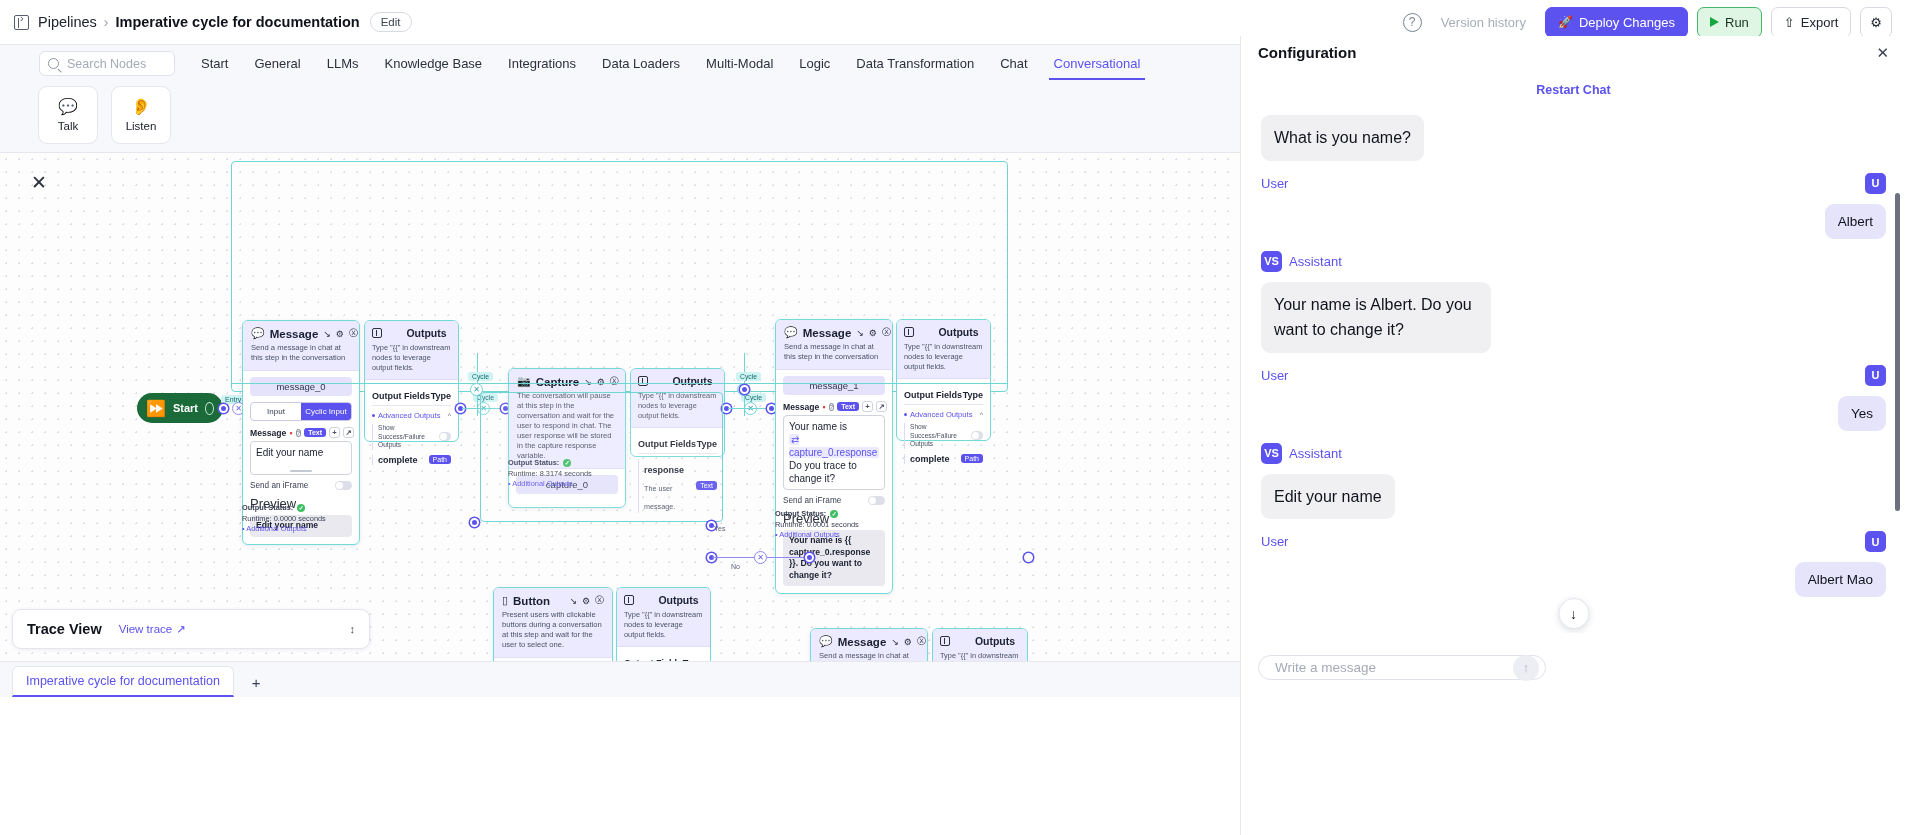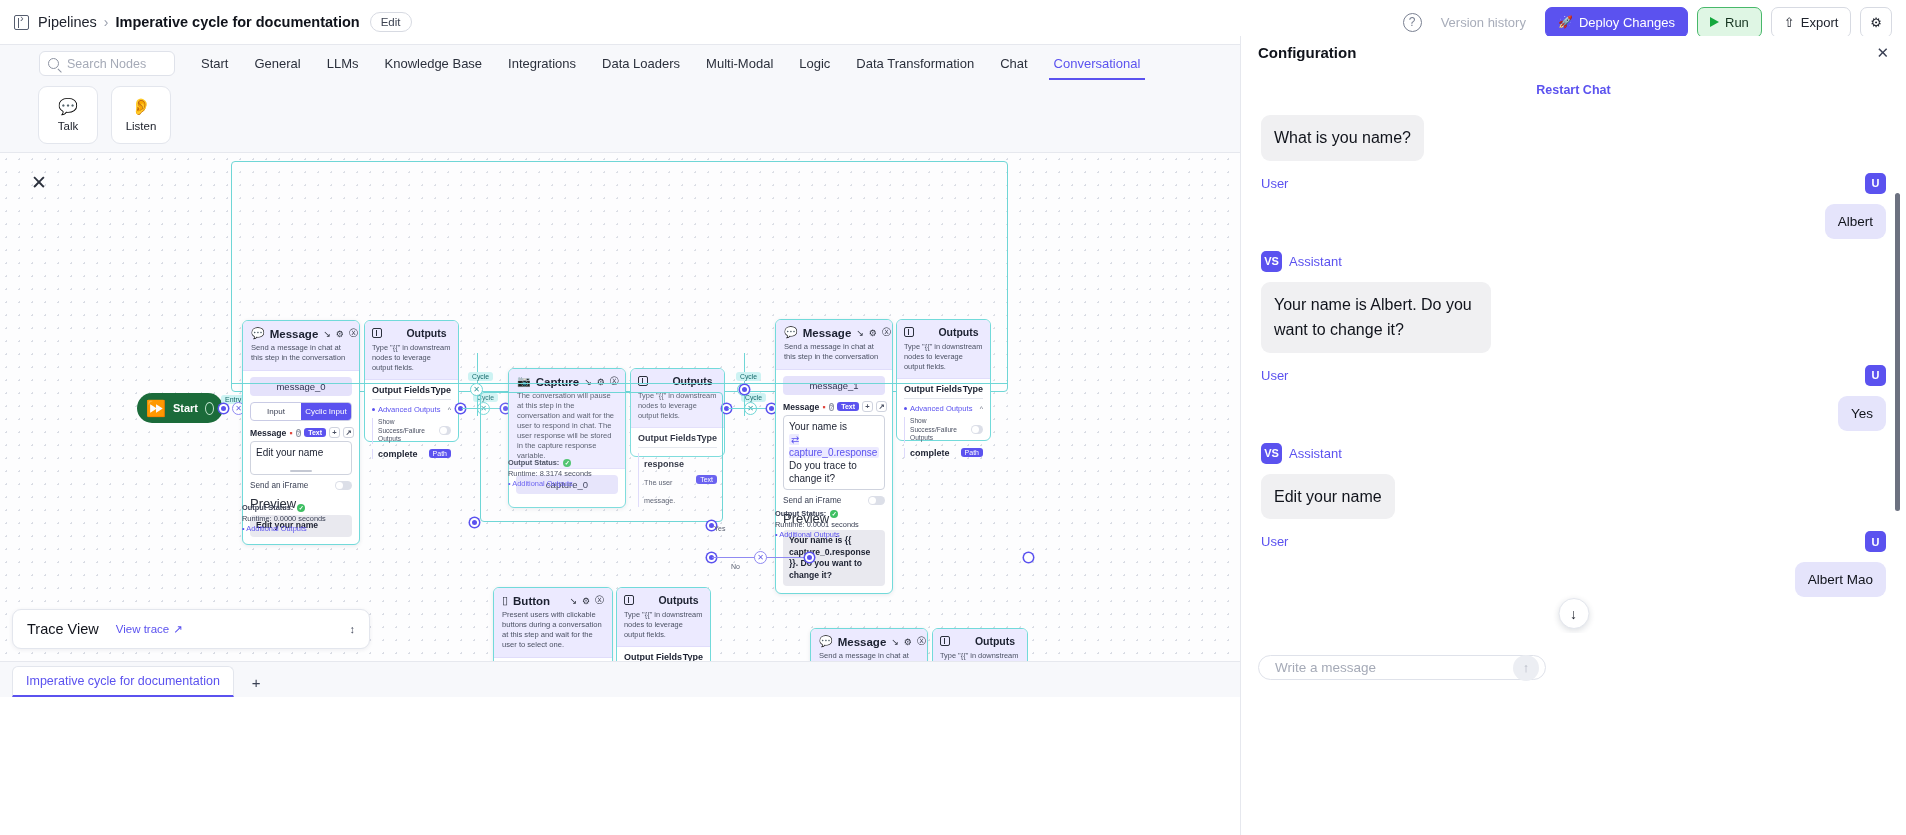--- a/index.html
+++ b/index.html
@@ -125,21 +125,21 @@
   .prevbox.bold { font-weight: bold; }
 
   
   .outp { position: absolute; background: #fff; border: 1.3px solid #72dada; border-radius: 6px; }
   .outp-head { background: #eceaff; padding: 6px 7px; border-bottom: 1px solid #e0ddfb; border-radius: 5px 5px 0 0; }
   .outp-head-top { display: flex; align-items: center; gap: 20px; }
   .outp-ico { width: 10px; height: 10px; border: 1.2px solid #2b303c; border-radius: 2px; position: relative; }
   .outp-ico:after { content:""; position:absolute; left:2.5px; top:1px; width:0; height:6px; border-left:1.2px solid #2b303c; }
   .outp-title { font-size: 10.5px; font-weight: bold; color: #1b2030; margin: 0 auto; }
   .outp-sub { font-size: 7.4px; color: #4b5163; line-height: 1.35; margin-top: 4px; }
-  .outp-body { padding: 5px 7px 7px 7px; }
+  .outp-body { padding: 11px 7px 7px 7px; }
   .outp-cols { display: flex; font-size: 9px; font-weight: bold; color: #1b2030; border-bottom: 1px solid #e3e6ed; padding-bottom: 4px; }
   .outp-cols span:last-child { margin-left: auto; }
   .adv { font-size: 7.6px; color: #5b52ef; margin-top: 5px; display: flex; align-items: center; gap: 3px; }
   .adv .dot { width: 3px; height: 3px; border-radius: 50%; background: #5b52ef; }
   .adv .car { margin-left: auto; color: #6b7183; font-size: 7px; }
   .advrow { border-left: 1.5px solid #ddd9fb; margin-top: 4px; padding-left: 5px; display: flex; align-items: center; }
   .advrow span { font-size: 6.6px; color: #4b5163; line-height: 1.3; }
   .outrow { border-left: 1.5px solid #ddd9fb; margin-top: 5px; padding-left: 5px; display: flex; align-items: center; }
   .outrow .k { font-size: 9px; font-weight: bold; color: #1b2030; }
   .outrow .kd { font-size: 7.2px; color: #4b5163; }
@@ -169,21 +169,21 @@
   .xnode { position: absolute; width: 13px; height: 13px; border-radius: 50%; border: 1.4px solid #6fd6d6; background: #fff; color: #3a9ca0; font-size: 8px; display:flex;align-items:center;justify-content:center; }
   .xnode.purple { border-color:#8f89f2; color:#6a63e8; }
   .edgelabel { position: absolute; font-size: 7px; color: #5a6071; }
 
   
   .trace {
     position: absolute; left: 12px; top: 609px; width: 358px; height: 40px;
     background: #fff; border: 1px solid #e3e6ed; border-radius: 9px;
     display: flex; align-items: center; padding: 0 14px; box-shadow: 0 1px 4px rgba(24,32,60,.07);
   }
-  .trace .t1 { font-size: 14.5px; font-weight: normal; color: #10131b; }
+  .trace .t1 { font-size: 14.5px; font-weight: bold; color: #10131b; }
   .trace .t2 { font-size: 11.5px; color: #5b52ef; margin-left: 17px; display:flex; align-items:center; gap:4px; }
   .trace .chev { margin-left: auto; font-size: 11px; color: #4b5163; line-height: .8; text-align:center;}
 
   
   .bottombar { position: absolute; left: 0; top: 661px; width: 1240px; height: 36px; background: #f7f8fb; border-top: 1px solid #e6e8ee; display: flex; align-items: flex-end; }
   .btab {
     margin-left: 12px; background: #fff; border: 1px solid #e3e6ed; border-bottom: 2px solid #5b52ef;
     border-radius: 6px 6px 0 0; padding: 7px 13px; font-size: 12.5px; color: #5b52ef;
   }
   .plus-tab { margin-left: 10px; margin-bottom: 6px; font-size: 15px; color: #3a4054; padding: 0 8px; }

